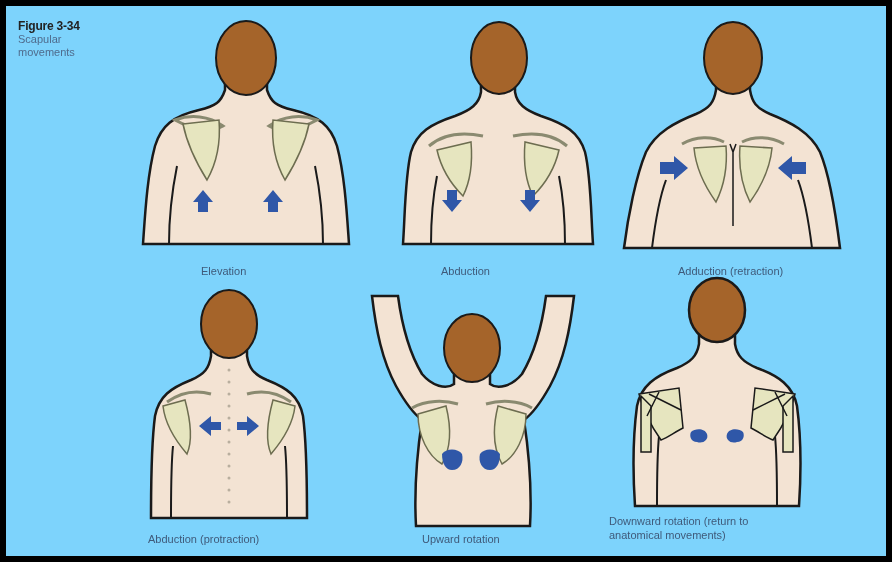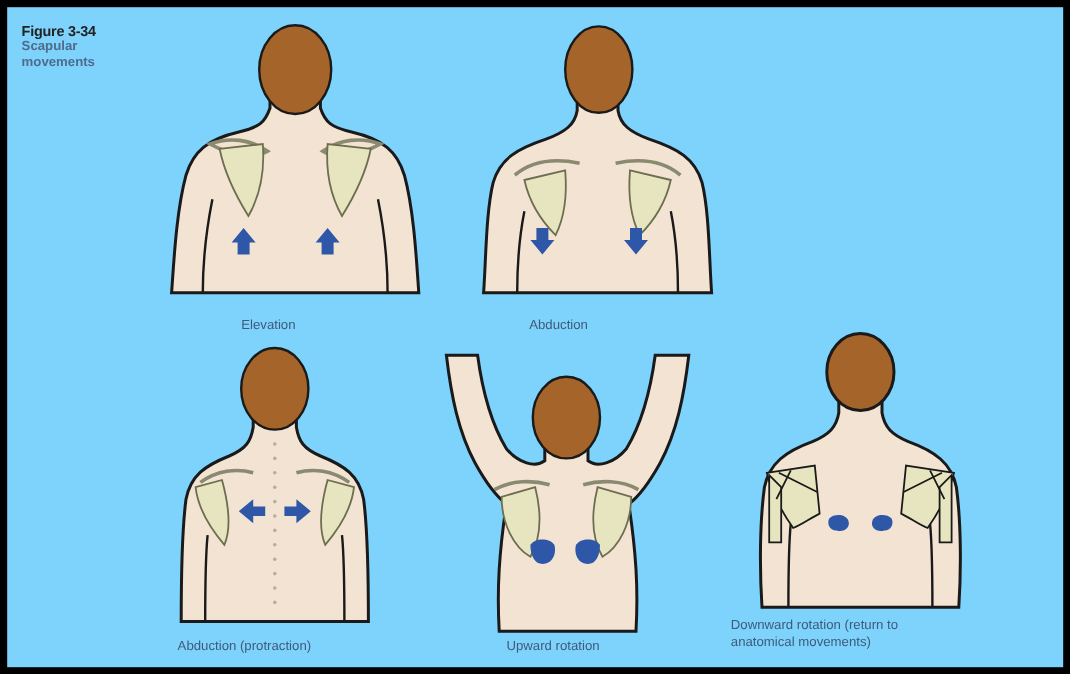--- a/index.html
+++ b/index.html
@@ -1,20 +1,20 @@
 <!DOCTYPE html>
 <html><head>
 <meta charset="utf-8">
 <style>
   html, body { margin: 0; padding: 0; }
   body { width: 892px; height: 562px; background: #000; position: relative; overflow: hidden; font-family: "Liberation Sans", sans-serif; }
   .frame { position: absolute; left: 6px; top: 6px; width: 880px; height: 550px; background: #7dd3fc; }
   .caption { position: absolute; left: 12px; top: 13px; }
   .fig-num { font-weight: bold; font-size: 12px; color: #222; letter-spacing: -0.2px; }
-  .fig-title { font-size: 11px; color: #4f6b8c; line-height: 13px; width: 70px; font-weight: bold; }
+  .fig-title { font-size: 11px; color: #4f6b8c; line-height: 13px; width: 70px; }
   .panel { position: absolute; }
   .panel svg { position: absolute; left: 0; top: 0; }
   .label { position: absolute; font-size: 11px; color: #3f5a7a; white-space: nowrap; line-height: 14px; }
 </style>
 </head>
 <body>
 
 <div class="frame">
 
   <div class="caption">
@@ -47,20 +47,36 @@
       <path d="M38,130 C52,118 72,116 92,120" fill="none" stroke="#8a8a70" stroke-width="3"></path>
       <path d="M176,130 C162,118 142,116 122,120" fill="none" stroke="#8a8a70" stroke-width="3"></path>
       <path d="M46,134 L80,126 C82,150 78,168 72,180 C60,168 50,152 46,134 Z" fill="#e6e5bf" stroke="#6d6d50" stroke-width="1.5"></path>
       <path d="M168,134 L134,126 C132,150 136,168 142,180 C154,168 164,152 168,134 Z" fill="#e6e5bf" stroke="#6d6d50" stroke-width="1.5"></path>
       <path d="M56,184 L56,174 L66,174 L66,184 L71,184 L61,196 L51,184 Z" fill="#2f57a8"></path>
       <path d="M134,184 L134,174 L144,174 L144,184 L149,184 L139,196 L129,184 Z" fill="#2f57a8"></path>
     </svg>
     <div class="label" style="left:50px;top:248px;">Abduction</div>
   </div>
 
+  <div class="panel" style="left:610px;top:10px;width:230px;height:260px;">
+    <svg width="230" height="240" viewBox="0 0 230 240">
+      <path d="M8,232 C12,200 20,160 30,136 C40,116 60,106 80,98 C94,92 98,86 100,74 L100,64 L134,64 L134,74 C136,86 140,92 154,98 C174,106 194,116 204,136 C214,160 220,200 224,232 Z" fill="#f3e3d3" stroke="#1a1a1a" stroke-width="2.5"></path>
+      <path d="M36,232 C40,200 44,180 50,164" fill="none" stroke="#1a1a1a" stroke-width="2"></path>
+      <path d="M196,232 C192,200 188,180 182,164" fill="none" stroke="#1a1a1a" stroke-width="2"></path>
+      <ellipse cx="117" cy="42" rx="29" ry="36" fill="#a5642a" stroke="#1a1a1a" stroke-width="2"></ellipse>
+      <path d="M114,128 L117,136 L120,128 M117,136 L117,210" fill="none" stroke="#1a1a1a" stroke-width="1.5"></path>
+      <path d="M66,128 C80,120 96,120 108,126" fill="none" stroke="#8a8a70" stroke-width="3"></path>
+      <path d="M168,128 C154,120 138,120 126,126" fill="none" stroke="#8a8a70" stroke-width="3"></path>
+      <path d="M78,132 L110,130 C112,156 106,174 100,186 C90,172 80,154 78,132 Z" fill="#e6e5bf" stroke="#6d6d50" stroke-width="1.5"></path>
+      <path d="M156,132 L124,130 C122,156 128,174 134,186 C144,172 154,154 156,132 Z" fill="#e6e5bf" stroke="#6d6d50" stroke-width="1.5"></path>
+      <path d="M44,146 L58,146 L58,140 L72,152 L58,164 L58,158 L44,158 Z" fill="#2f57a8"></path>
+      <path d="M190,146 L176,146 L176,140 L162,152 L176,164 L176,158 L190,158 Z" fill="#2f57a8"></path>
+    </svg>
+    <div class="label" style="left:62px;top:248px;">Adduction (retraction)</div>
+  </div>
 
   <div class="panel" style="left:135px;top:280px;width:200px;height:270px;">
     <svg width="200" height="240" viewBox="0 0 200 240">
       <path d="M10,232 C10,200 10,160 14,130 C18,110 30,102 50,94 C64,88 68,82 70,70 L70,60 L106,60 L106,70 C108,82 112,88 126,94 C146,102 158,110 162,130 C166,160 166,200 166,232 Z" fill="#f3e3d3" stroke="#1a1a1a" stroke-width="2.5"></path>
       <path d="M30,232 C30,200 30,180 32,160" fill="none" stroke="#1a1a1a" stroke-width="2"></path>
       <path d="M146,232 C146,200 146,180 144,160" fill="none" stroke="#1a1a1a" stroke-width="2"></path>
       <ellipse cx="88" cy="38" rx="28" ry="34" fill="#a5642a" stroke="#1a1a1a" stroke-width="2"></ellipse>
       <g fill="#b8ae9e">
         <circle cx="88" cy="84" r="1.5"></circle>
           <circle cx="88" cy="96" r="1.5"></circle>

